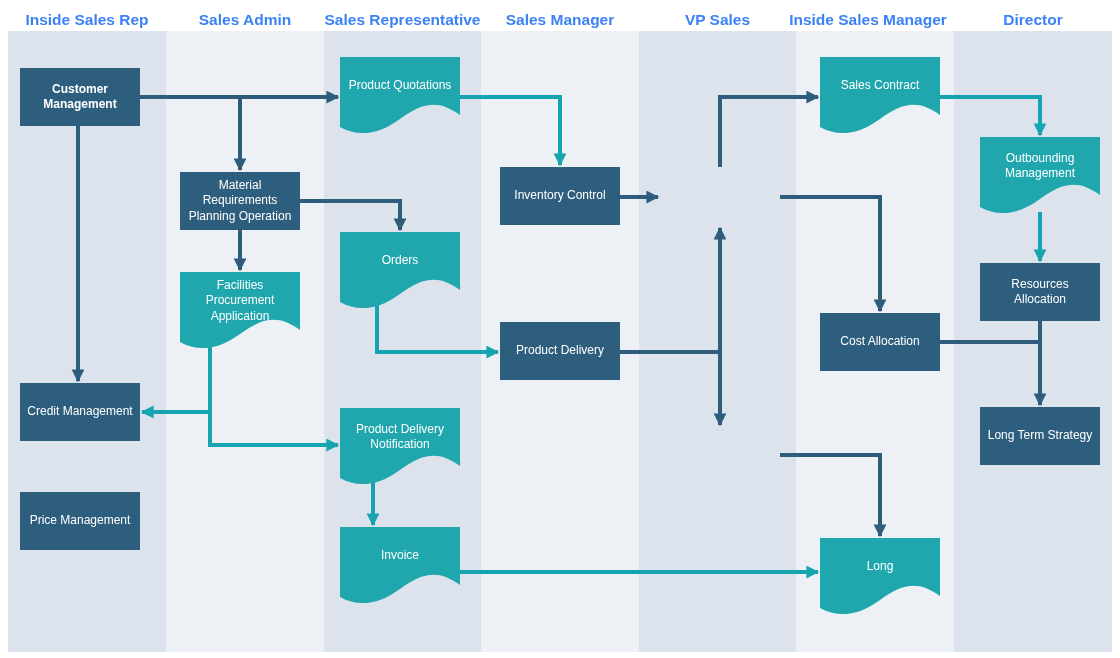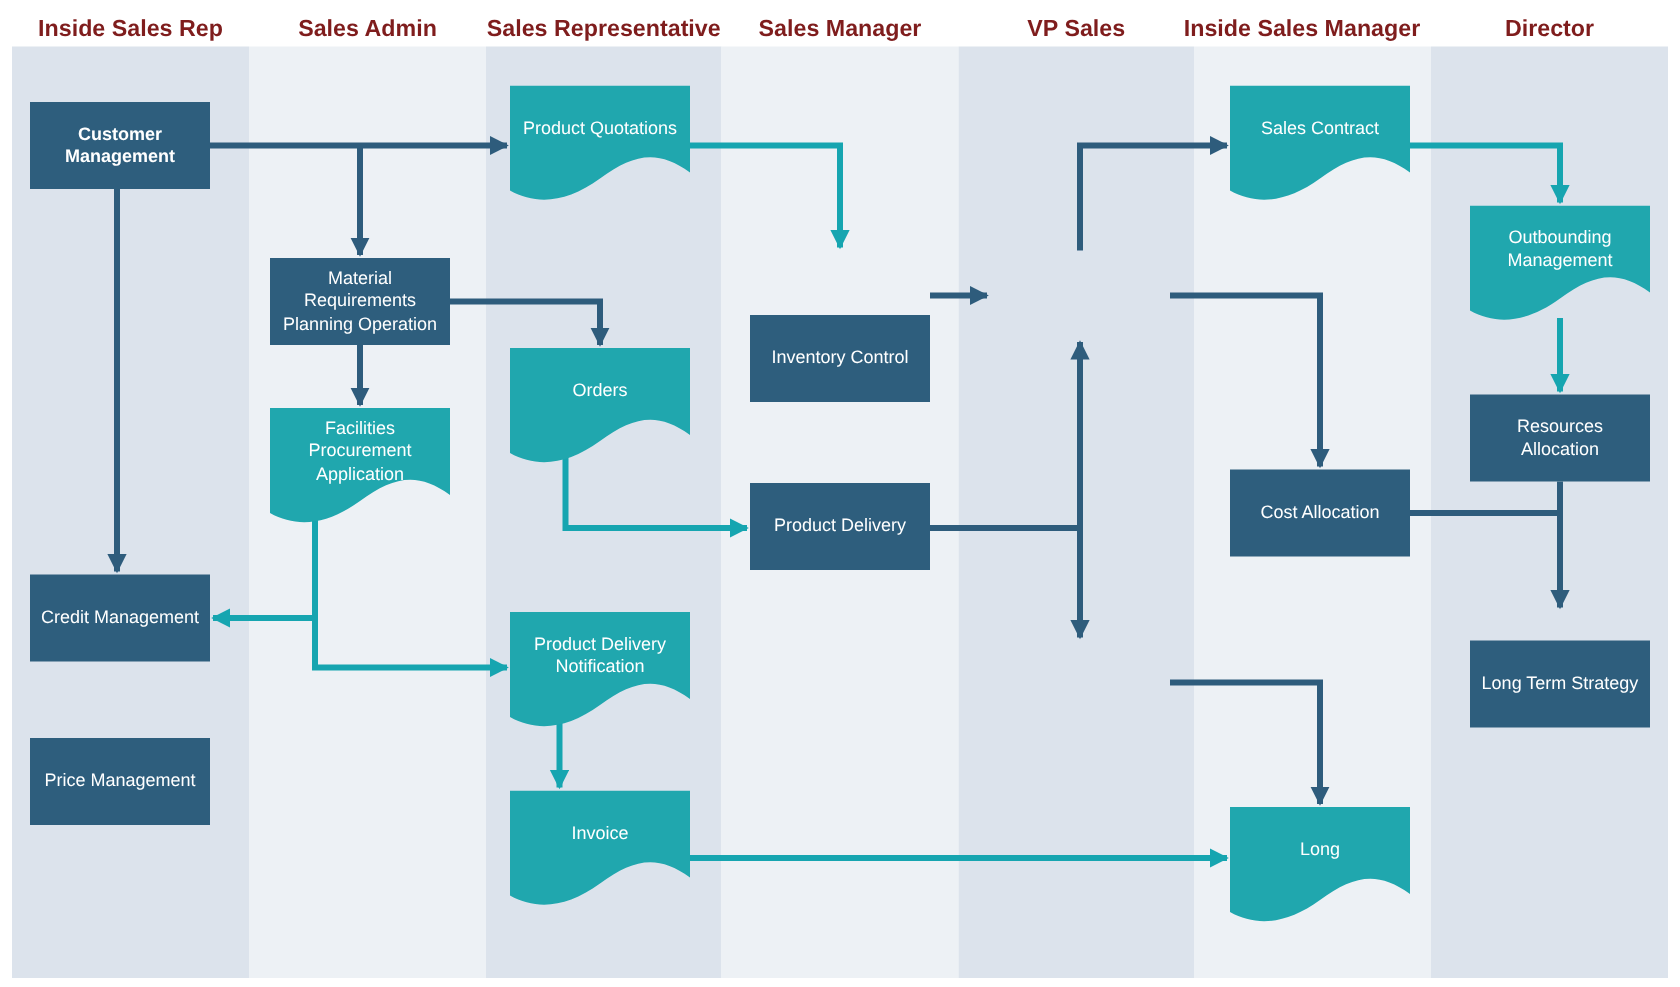--- a/index.html
+++ b/index.html
@@ -10,21 +10,21 @@
   }
   .stage{position:absolute;inset:0;}
   
   .lane{position:absolute;top:31px;height:621px;z-index:0;}
   .lane.dark{background:#dce3ec;}
   .lane.light{background:#edf1f5;}
   
   .lane-header{
     position:absolute;top:0;height:40px;z-index:3;
     display:flex;align-items:center;justify-content:center;text-align:center;
-    font-size:15.5px;font-weight:700;color:#7f1d1d;line-height:18px;
+    font-size:15.5px;font-weight:700;color:#3b82f6;line-height:18px;
   }
   
   svg.connectors{position:absolute;left:0;top:0;z-index:1;}
   .edge{fill:none;stroke-width:4;}
   .edge.navy{stroke:#2e5c7c;}
   .edge.teal{stroke:#16a5b0;}
   
   .node{position:absolute;width:120px;z-index:2;}
   .node .label{
     position:absolute;left:0;top:0;width:120px;height:58px;
@@ -99,33 +99,33 @@
   </div>
   <div class="node process" style="left:20px;top:383px;">
     <div class="label">Credit Management</div>
   </div>
   <div class="node process" style="left:20px;top:492px;">
     <div class="label">Price Management</div>
   </div>
   <div class="node process" style="left:180px;top:172px;">
     <div class="label">Material Requirements Planning Operation</div>
   </div>
-  <div class="node process" style="left:500px;top:167px;margin-top:43px;">
+  <div class="node process" style="left:500px;top:167px;">
     <div class="label">Inventory Control</div>
   </div>
   <div class="node process" style="left:500px;top:322px;">
     <div class="label">Product Delivery</div>
   </div>
   <div class="node process" style="left:820px;top:313px;">
     <div class="label">Cost Allocation</div>
   </div>
   <div class="node process" style="left:980px;top:263px;">
     <div class="label">Resources Allocation</div>
   </div>
-  <div class="node process" style="left:980px;top:407px;margin-top:20px;">
+  <div class="node process" style="left:980px;top:407px;">
     <div class="label">Long Term Strategy</div>
   </div>
 
   <div class="node document" style="left:180px;top:272px;">
     <svg class="doc-shape" width="120" height="78" viewBox="0 0 120 78">
       <path d="M0 0 H120 V58 C98 42 82 46 60 62 C38 78 18 80 0 70 Z"></path>
     </svg>
     <div class="label">Facilities Procurement Application</div>
   </div>
   <div class="node document" style="left:340px;top:57px;">

